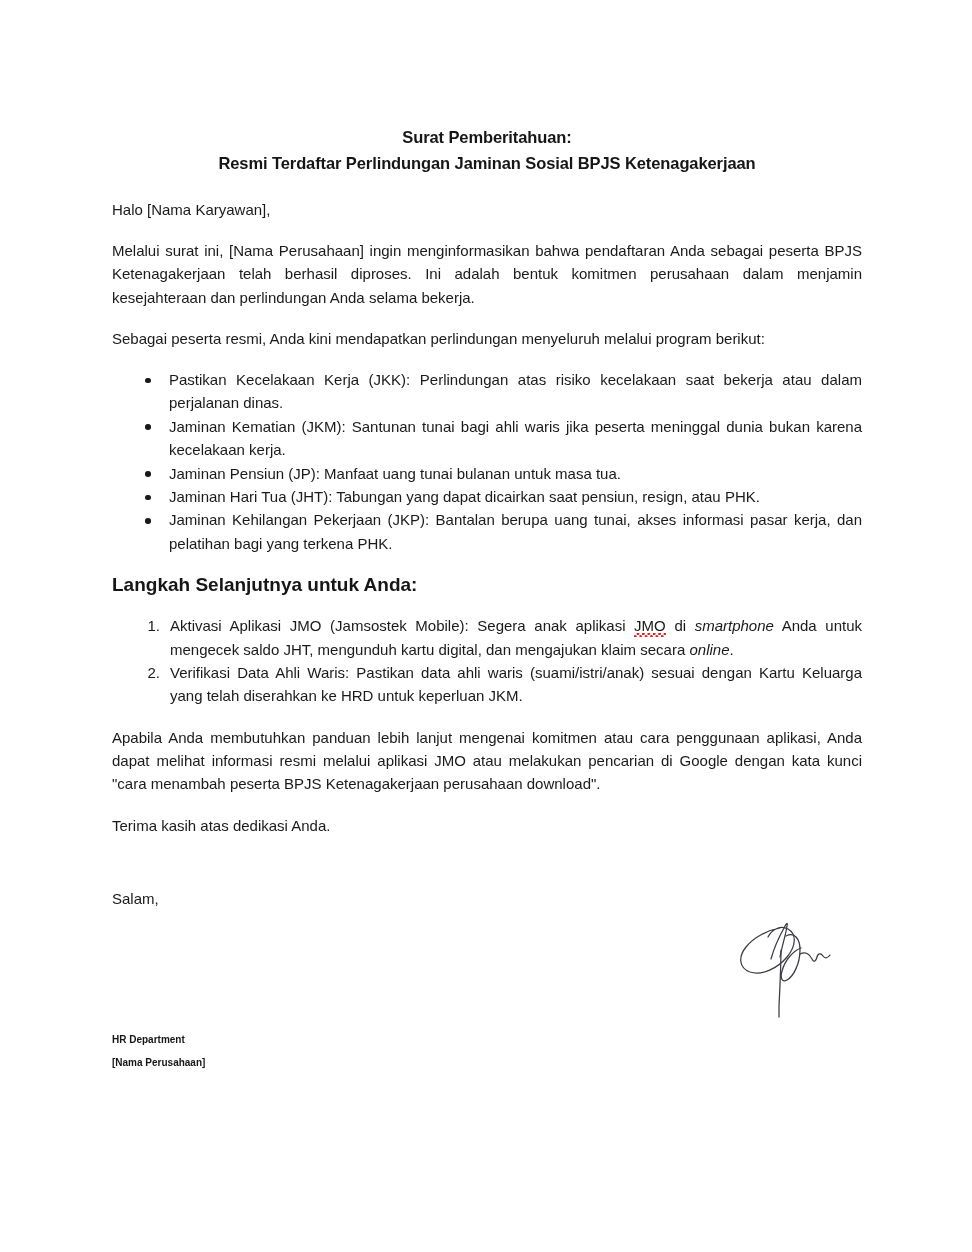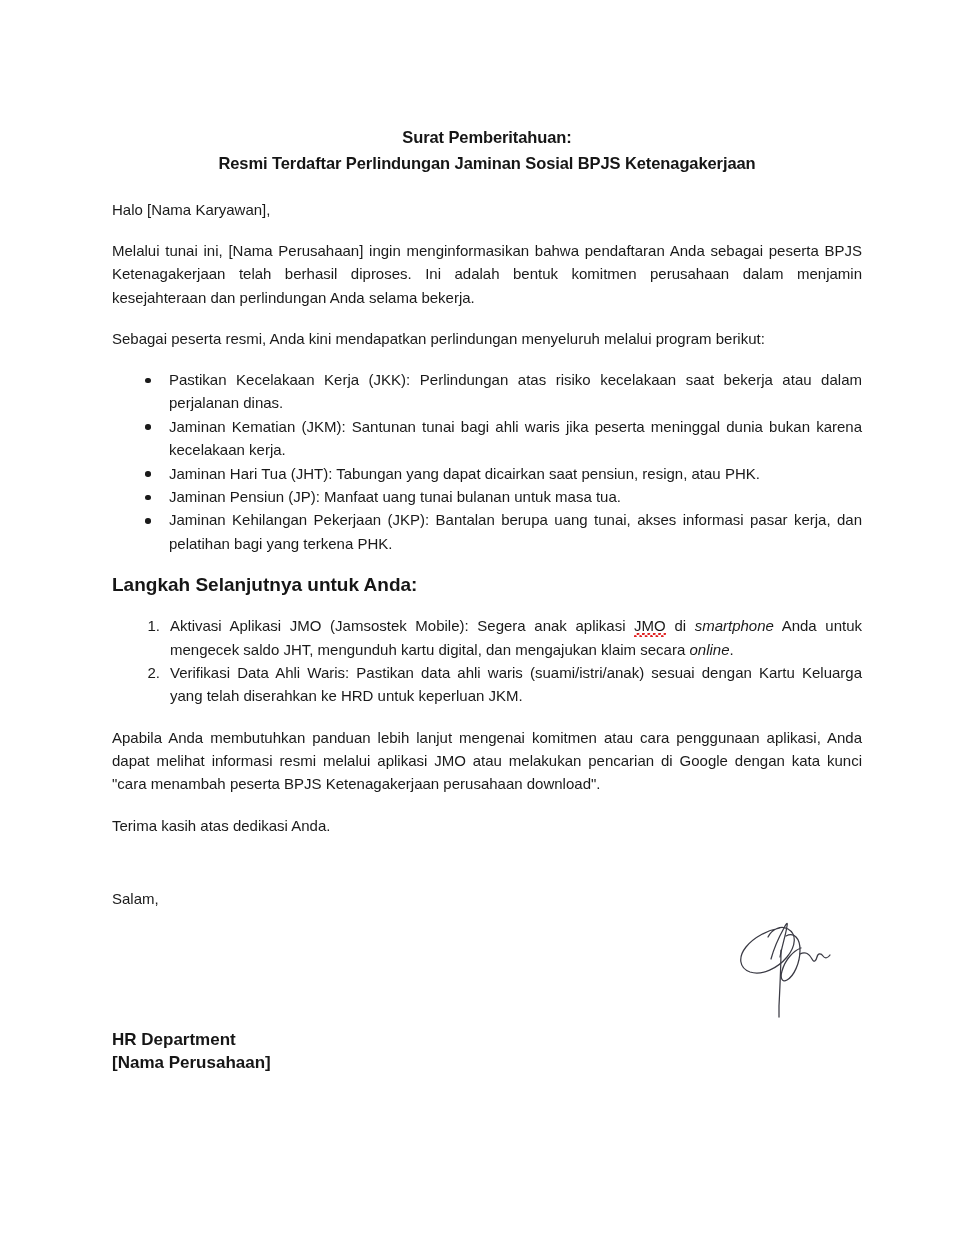--- a/index.html
+++ b/index.html
@@ -151,21 +151,21 @@
     display: block;
     text-align: right;
     height: 118px;
     position: relative;
   }
   .sig-svg {
     display: inline-block;
     margin-right: 18px;
   }
   .sign-name {
-    font-size: 17px;
+    font-size: 10px;
     font-weight: bold;
     line-height: 23.5px;
     color: #161616;
   }
 </style>
 </head>
 <body>
 
 <div class="page">
   <div class="content">
@@ -174,40 +174,40 @@
       <span>Surat Pemberitahuan:</span>
       <span class="line2">Resmi Terdaftar Perlindungan Jaminan Sosial BPJS Ketenagakerjaan</span>
     </h1>
 
     <div class="sp-22"></div>
 
     <p class="body-par"><span>Halo </span><b>[Nama Karyawan]</b><span>,</span></p>
 
     <div class="sp-18"></div>
 
-    <p class="body-par"><span>Melalui tunai ini, </span><b>[Nama Perusahaan]</b><span> ingin menginformasikan bahwa pendaftaran Anda sebagai peserta BPJS Ketenagakerjaan telah berhasil diproses. Ini adalah bentuk komitmen perusahaan dalam menjamin kesejahteraan dan perlindungan Anda selama bekerja.</span></p>
+    <p class="body-par"><span>Melalui surat ini, </span><b>[Nama Perusahaan]</b><span> ingin menginformasikan bahwa pendaftaran Anda sebagai peserta BPJS Ketenagakerjaan telah berhasil diproses. Ini adalah bentuk komitmen perusahaan dalam menjamin kesejahteraan dan perlindungan Anda selama bekerja.</span></p>
 
     <div class="sp-18"></div>
 
     <p class="body-par">Sebagai peserta resmi, Anda kini mendapatkan perlindungan menyeluruh melalui program berikut:</p>
 
     <div class="sp-18"></div>
 
     <ul class="bullets">
       <li>
         <span class="dot"></span><b>Pastikan Kecelakaan Kerja (JKK):</b><span> Perlindungan atas risiko kecelakaan saat bekerja atau dalam perjalanan dinas.</span>
       </li>
       <li>
         <span class="dot"></span><b>Jaminan Kematian (JKM):</b><span> Santunan tunai bagi ahli waris jika peserta meninggal dunia bukan karena kecelakaan kerja.</span>
       </li>
       <li>
+        <span class="dot"></span><b>Jaminan Pensiun (JP):</b><span> Manfaat uang tunai bulanan untuk masa tua.</span>
+      </li>
+      <li>
         <span class="dot"></span><b>Jaminan Hari Tua (JHT):</b><span> Tabungan yang dapat dicairkan saat pensiun, resign, atau PHK.</span>
-      </li>
-      <li>
-        <span class="dot"></span><b>Jaminan Pensiun (JP):</b><span> Manfaat uang tunai bulanan untuk masa tua.</span>
       </li>
       <li>
         <span class="dot"></span><b>Jaminan Kehilangan Pekerjaan (JKP):</b><span> Bantalan berupa uang tunai, akses informasi pasar kerja, dan pelatihan bagi yang terkena PHK.</span>
       </li>
     </ul>
 
     <div class="sp-18"></div>
 
     <p class="section-head">Langkah Selanjutnya untuk Anda:</p>
 

